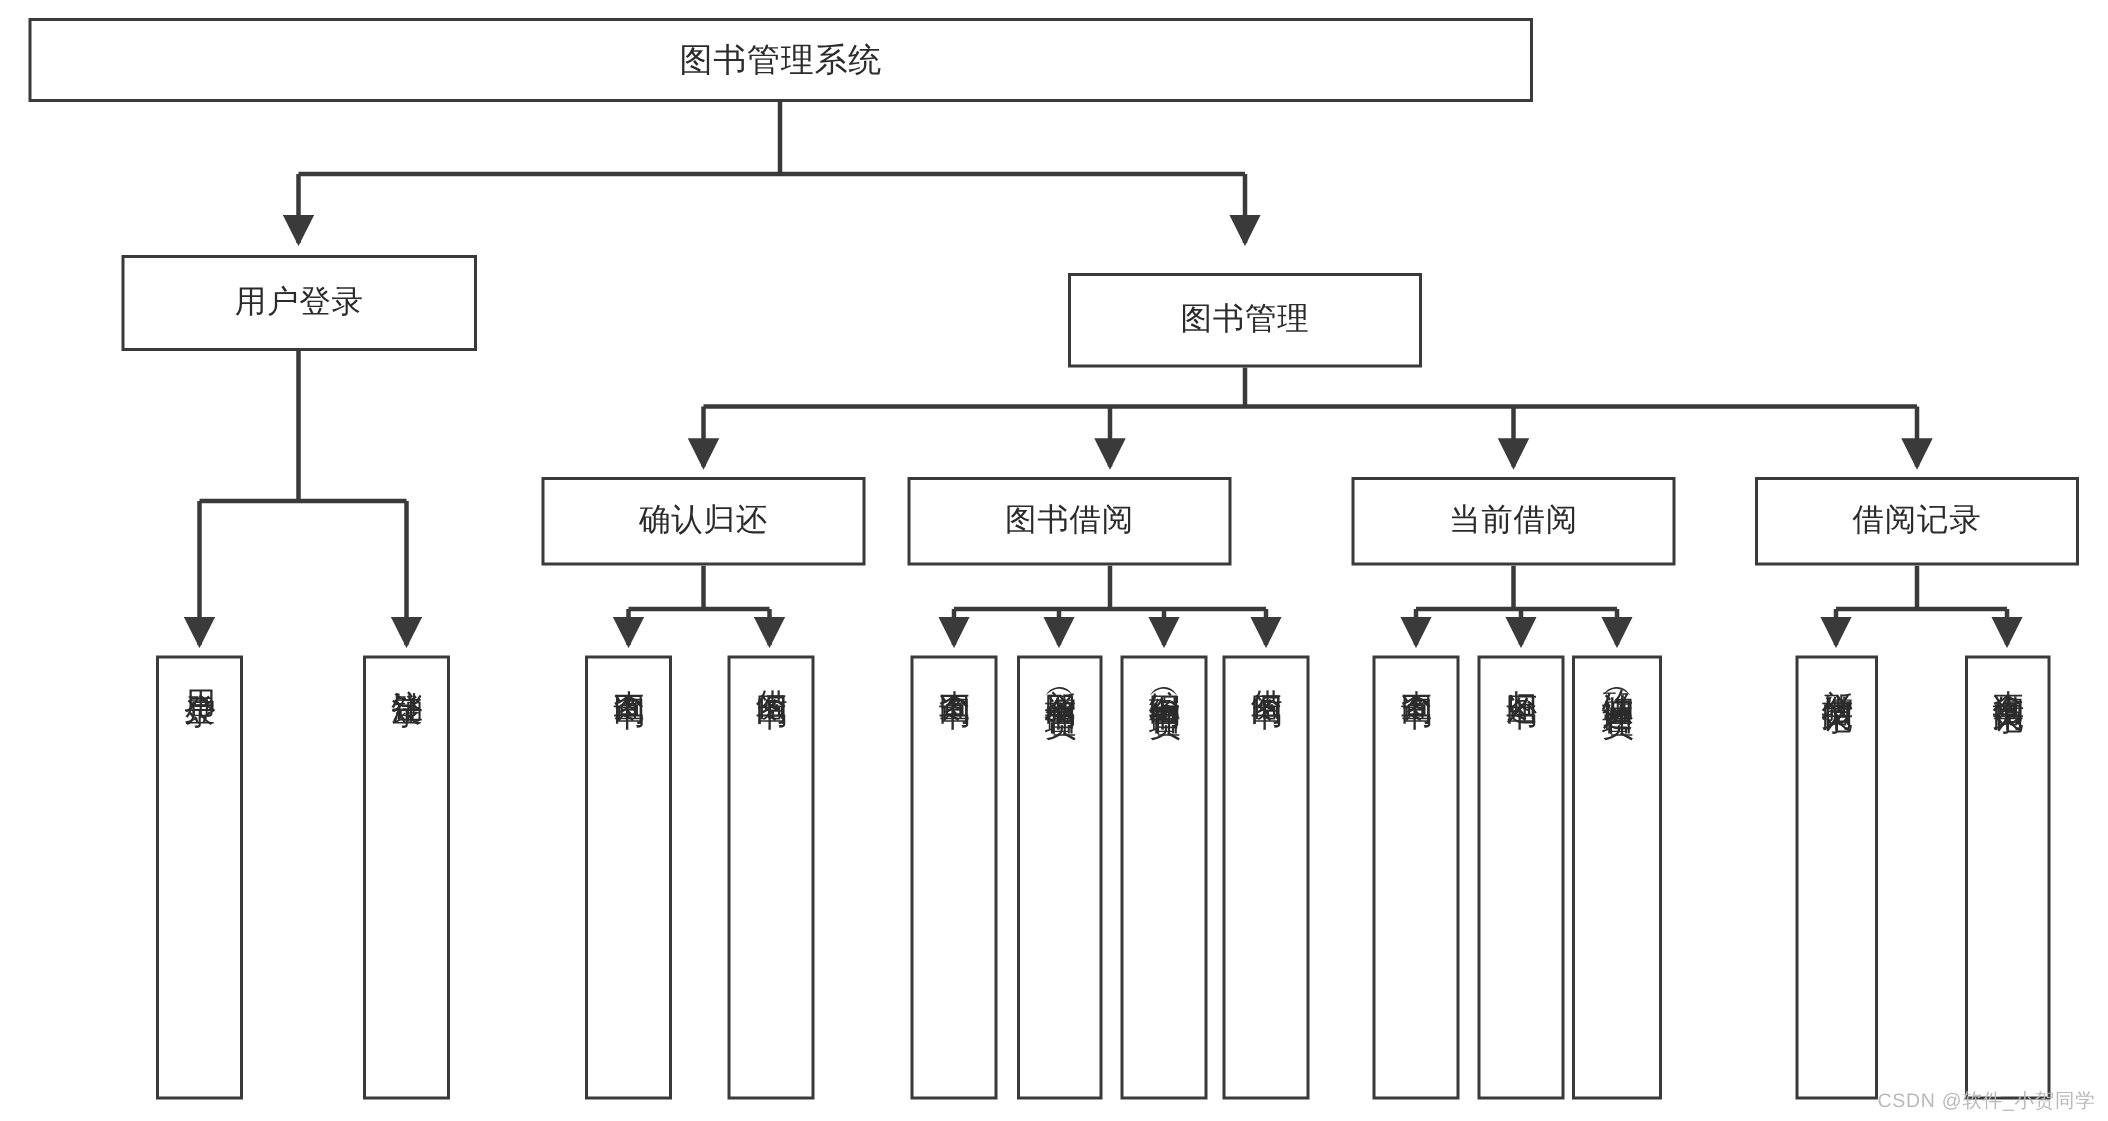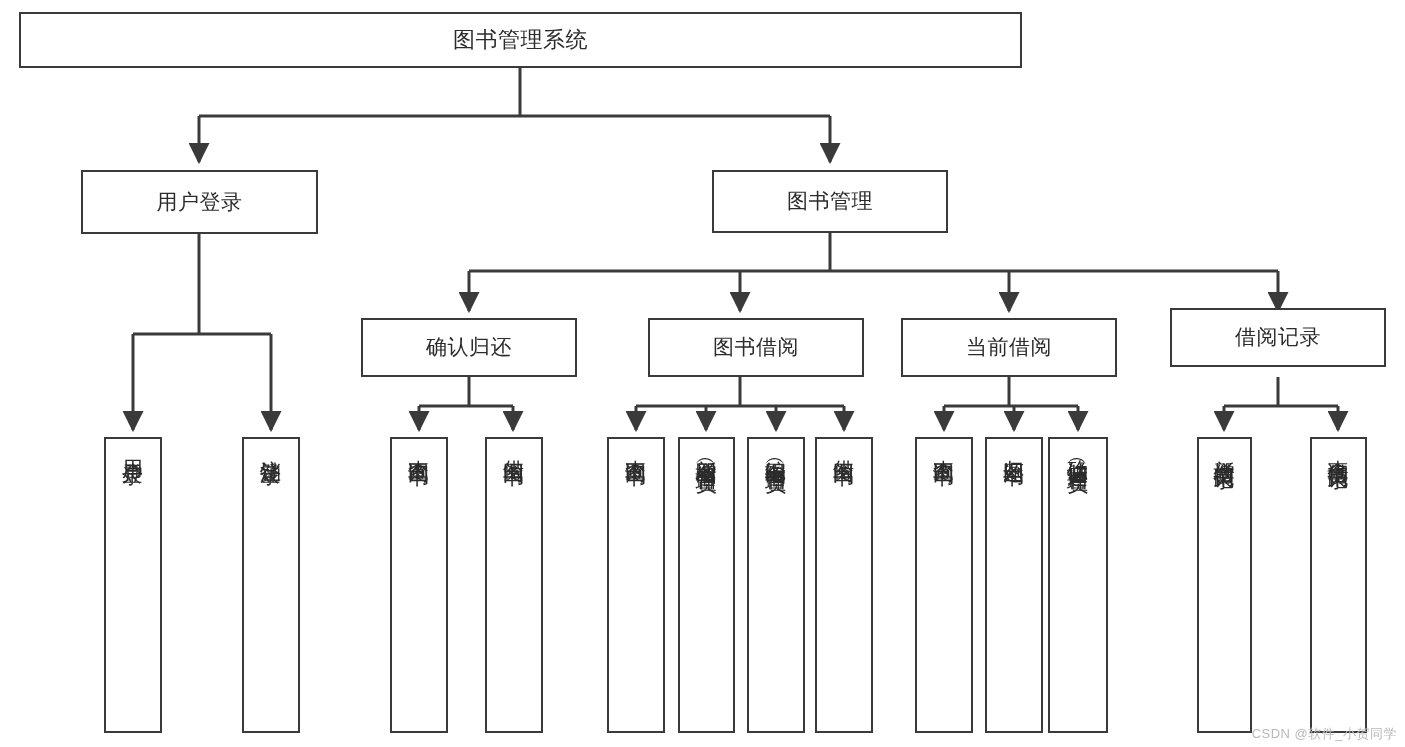--- a/index.html
+++ b/index.html
@@ -134,34 +134,34 @@
     </g>
   </svg>
 
   <div class="node horiz root" style="left:19px; top:12px; width:1003px; height:56px;">
     <span class="label">图书管理系统</span>
   </div>
 
   <div class="node horiz" style="left:81px; top:170px; width:237px; height:64px;">
     <span class="label">用户登录</span>
   </div>
-  <div class="node horiz" style="left:712px; top:170px; width:236px; height:63px;align-items:center;">
+  <div class="node horiz" style="left:712px; top:182px; width:236px; height:63px;align-items:center;">
     <span class="label">图书管理</span>
   </div>
 
   <div class="node horiz" style="left:361px; top:318px; width:216px; height:59px;">
     <span class="label">确认归还</span>
   </div>
-  <div class="node horiz" style="left:648px; top:318px; width:216px; height:59px;">
+  <div class="node horiz" style="left:605px; top:318px; width:216px; height:59px;">
     <span class="label">图书借阅</span>
   </div>
   <div class="node horiz" style="left:901px; top:318px; width:216px; height:59px;">
     <span class="label">当前借阅</span>
   </div>
-  <div class="node horiz" style="left:1170px; top:308px; width:216px; height:59px;">
+  <div class="node horiz" style="left:1170px; top:318px; width:216px; height:59px;">
     <span class="label">借阅记录</span>
   </div>
 
   <div class="node vert" style="left:104px; top:437px; width:58px; height:296px;">
     <span class="label">用户登录</span>
   </div>
   <div class="node vert" style="left:242px; top:437px; width:58px; height:296px;">
     <span class="label">注销登录</span>
   </div>
 

